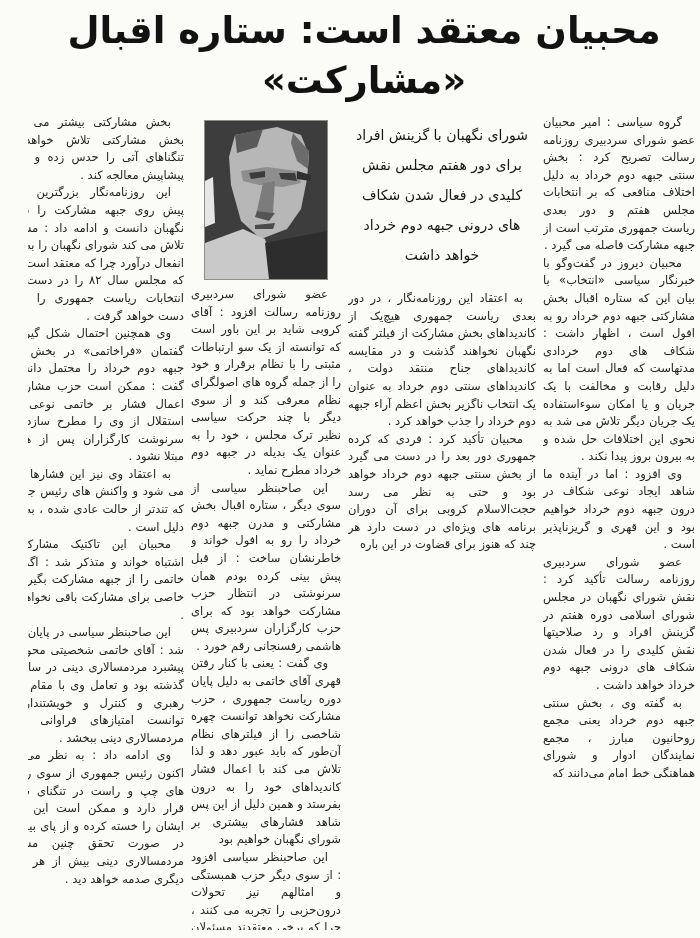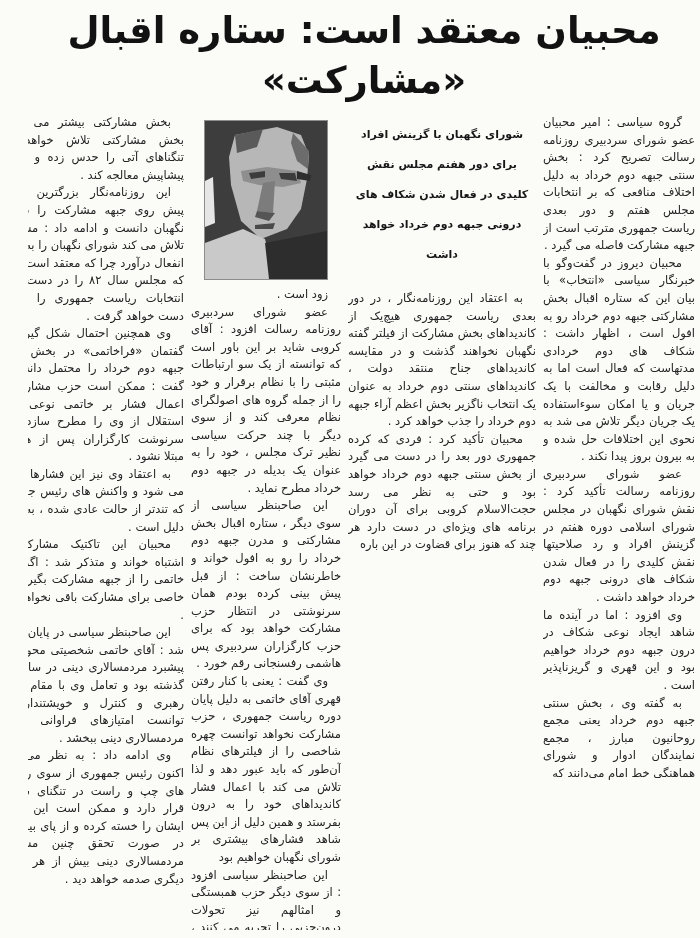--- a/index.html
+++ b/index.html
@@ -35,22 +35,22 @@
     text-align:justify;
     color:#242424;
   }
   .col-d{width:152px;flex:0 0 152px;}
   .col-c{width:188px;flex:0 0 188px;}
   .col-b{width:150px;flex:0 0 150px;}
   .col-a{width:188px;flex:0 0 188px;}
   .para{margin:0;text-indent:13px;}
   .bold{font-weight:normal;}
   .col-lead{
-    font-weight:bold;
-    font-size:11px;
+    font-weight:normal;
+    font-size:14px;
     line-height:30px;
     text-align:center;
     height:170px;
     padding:6px 4px 0 4px;
     overflow:hidden;
     color:#161616;
   }
   .photo-frame{
     width:122px;height:158px;
     margin:6px auto 6px auto;
@@ -68,22 +68,22 @@
   <h1 class="headline">
     <span class="hl1">محبیان معتقد است: ستاره اقبال «مشارکت»</span>
   </h1>
 
   <div class="body-cols">
 
     <div class="col col-d">
       <p class="para"><span>گروه سیاسی : امیر محبیان عضو شورای سردبیری روزنامه رسالت </span><span class="bold">تصریح کرد : بخش سنتی جبهه دوم خرداد به دلیل اختلاف منافعی که بر انتخابات مجلس هفتم و دور بعدی ریاست جمهوری مترتب است از جبهه مشارکت فاصله می گیرد .</span></p>
       <div>
           <p class="para">محبیان دیروز در گفت‌وگو با خبرنگار سیاسی «انتخاب» با بیان این که ستاره اقبال بخش مشارکتی جبهه دوم خرداد رو به افول است ، اظهار داشت : شکاف های دوم خردادی مدتهاست که فعال است اما به دلیل رقابت و مخالفت با یک جریان و یا امکان سوءاستفاده یک جریان دیگر تلاش می شد به نحوی این اختلافات حل شده و به بیرون بروز پیدا نکند .</p>
+          <p class="para">وی افزود : اما در آینده ما شاهد ایجاد نوعی شکاف در درون جبهه دوم خرداد خواهیم بود و این قهری و گریزناپذیر است .</p>
           <p class="para">عضو شورای سردبیری روزنامه رسالت تأکید کرد : نقش شورای نگهبان در مجلس شورای اسلامی دوره هفتم در گزینش افراد و رد صلاحیتها نقش کلیدی را در فعال شدن شکاف های درونی جبهه دوم خرداد خواهد داشت .</p>
-          <p class="para">وی افزود : اما در آینده ما شاهد ایجاد نوعی شکاف در درون جبهه دوم خرداد خواهیم بود و این قهری و گریزناپذیر است .</p>
           <p class="para">به گفته وی ، بخش سنتی جبهه دوم خرداد یعنی مجمع روحانیون مبارز ، مجمع نمایندگان ادوار و شورای هماهنگی خط امام می‌دانند که</p>
         </div>
     </div>
 
     <div class="col col-c">
       <div class="col-lead">شورای نگهبان با گزینش افراد برای دور هفتم مجلس نقش کلیدی در فعال شدن شکاف های درونی جبهه دوم خرداد خواهد داشت</div>
       <div>
           <p class="para">به اعتقاد این روزنامه‌نگار ، در دور بعدی ریاست جمهوری هیچ‌یک از کاندیداهای بخش مشارکت از فیلتر گفته نگهبان نخواهند گذشت و در مقایسه کاندیداهای جناح منتقد دولت ، کاندیداهای سنتی دوم خرداد به عنوان یک انتخاب ناگزیر بخش اعظم آراء جبهه دوم خرداد را جذب خواهد کرد .</p>
           <p class="para">محبیان تأکید کرد : فردی که کرده جمهوری دور بعد را در دست می گیرد از بخش سنتی جبهه دوم خرداد خواهد بود و حتی به نظر می رسد حجت‌الاسلام کروبی برای آن دوران برنامه های ویژه‌ای در دست دارد هر چند که هنوز برای قضاوت در این باره</p>
         </div>
@@ -112,21 +112,20 @@
           <polygon points="50,104 70,102 68,108 50,108" fill="#4a4a4a"></polygon>
 
           <polygon points="0,122 38,108 60,118 70,158 0,158" fill="#c9c9c9"></polygon>
 
           <polygon points="60,122 122,110 122,158 64,158" fill="#2d2d2d"></polygon>
 
           <polygon points="0,60 8,56 10,102 0,106" fill="#e6e6e6"></polygon>
         </svg>
       </figure>
       <div>
-          <p class="para">زود است .</p>
           <p class="para">عضو شورای سردبیری روزنامه رسالت افزود : آقای کروبی شاید بر این باور است که توانسته از یک سو ارتباطات مثبتی را با نظام برقرار و خود را از جمله گروه های اصولگرای نظام معرفی کند و از سوی دیگر با چند حرکت سیاسی نظیر ترک مجلس ، خود را به عنوان یک بدیله در جبهه دوم خرداد مطرح نماید .</p>
           <p class="para">این صاحبنظر سیاسی از سوی دیگر ، ستاره اقبال بخش مشارکتی و مدرن جبهه دوم خرداد را رو به افول خواند و خاطرنشان ساخت : از قبل پیش بینی کرده بودم همان سرنوشتی در انتظار حزب مشارکت خواهد بود که برای حزب کارگزاران سردبیری پس هاشمی رفسنجانی رقم خورد .</p>
           <p class="para">وی گفت : یعنی با کنار رفتن قهری آقای خاتمی به دلیل پایان دوره ریاست جمهوری ، حزب مشارکت نخواهد توانست چهره شاخصی را از فیلترهای نظام آن‌طور که باید عبور دهد و لذا تلاش می کند با اعمال فشار کاندیداهای خود را به درون بفرستد و همین دلیل از این پس شاهد فشارهای بیشتری بر شورای نگهبان خواهیم بود</p>
           <p class="para">این صاحبنظر سیاسی افزود : از سوی دیگر حزب همبستگی و امثالهم نیز تحولات درون‌حزبی را تجربه می کنند ، چرا که برخی معتقدند مسئولان رده اول حزب از کارآیی لازم برخوردار نبوده اند و باید دبیرکل جدیدی انتخاب کنند .</p>
         </div>
     </div>
 
     <div class="col col-a">
       <div>
           <p class="para">بخش مشارکتی بیشتر می کند و بخش مشارکتی تلاش خواهد کرد تنگناهای آتی را حدس زده و آنها را پیشاپیش معالجه کند .</p>

